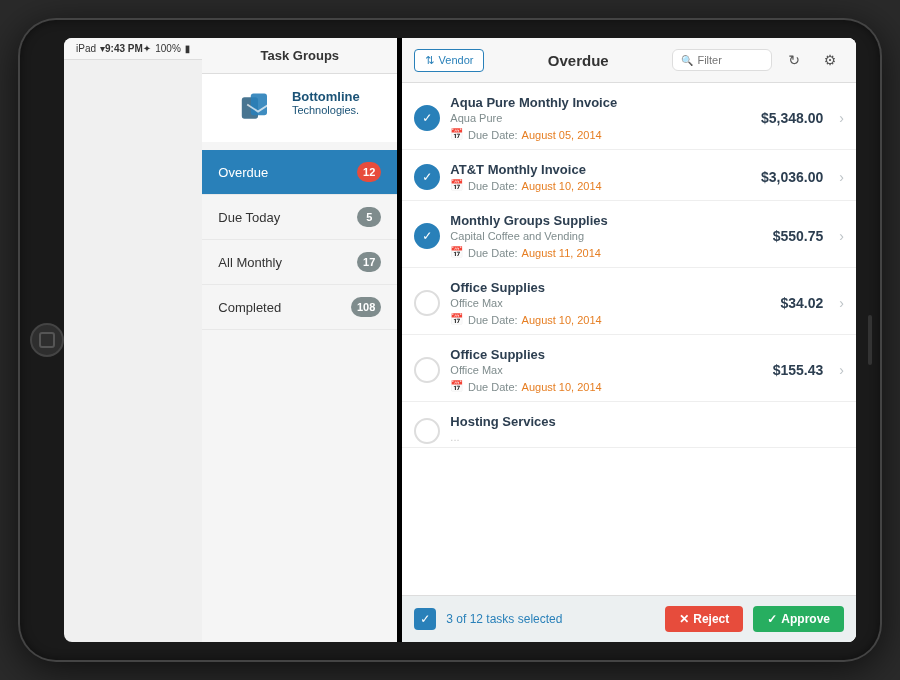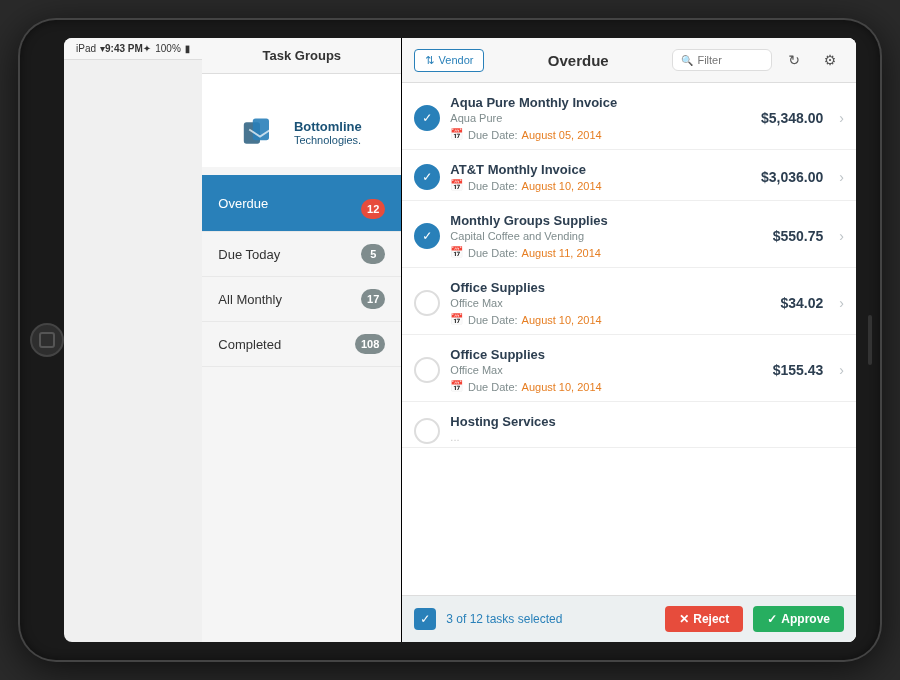--- a/index.html
+++ b/index.html
@@ -92,21 +92,21 @@
     .app-container {
       flex: 1;
       display: flex;
       overflow: hidden;
     }
 
     
     .sidebar {
       width: 200px;
       background: #f5f5f5;
-      border-right: 1px solid #000000;
+      border-right: 5px solid #000000;
       display: flex;
       flex-direction: column;
       flex-shrink: 0;
     }
 
     .sidebar-header {
       text-align: center;
       padding: 10px 8px;
       border-bottom: 1px solid #ddd;
       font-size: 13px;
@@ -118,23 +118,21 @@
     .logo-area {
       padding: 16px;
       display: flex;
       justify-content: center;
       align-items: center;
       background: white;
     }
 
     .logo-content {
       display: flex;
-      align-items: center;
       gap: 16px;
-      margin-top: 25px;
     }
 
     .logo-icon {
       width: 36px;
       height: 36px;
     }
 
     .logo-text {
       line-height: 1.1;
     }
@@ -179,21 +177,20 @@
       align-items: center;
       justify-content: center;
       font-size: 11px;
       font-weight: 600;
       padding: 0 6px;
     }
 
     .nav-item.active .nav-badge {
       background: #e74c3c;
       color: white;
-      margin-top: 12px;
     }
 
     .nav-item:not(.active) .nav-badge {
       background: #7f8c8d;
       color: white;
     }
 
     
     .main-panel {
       flex: 1;

